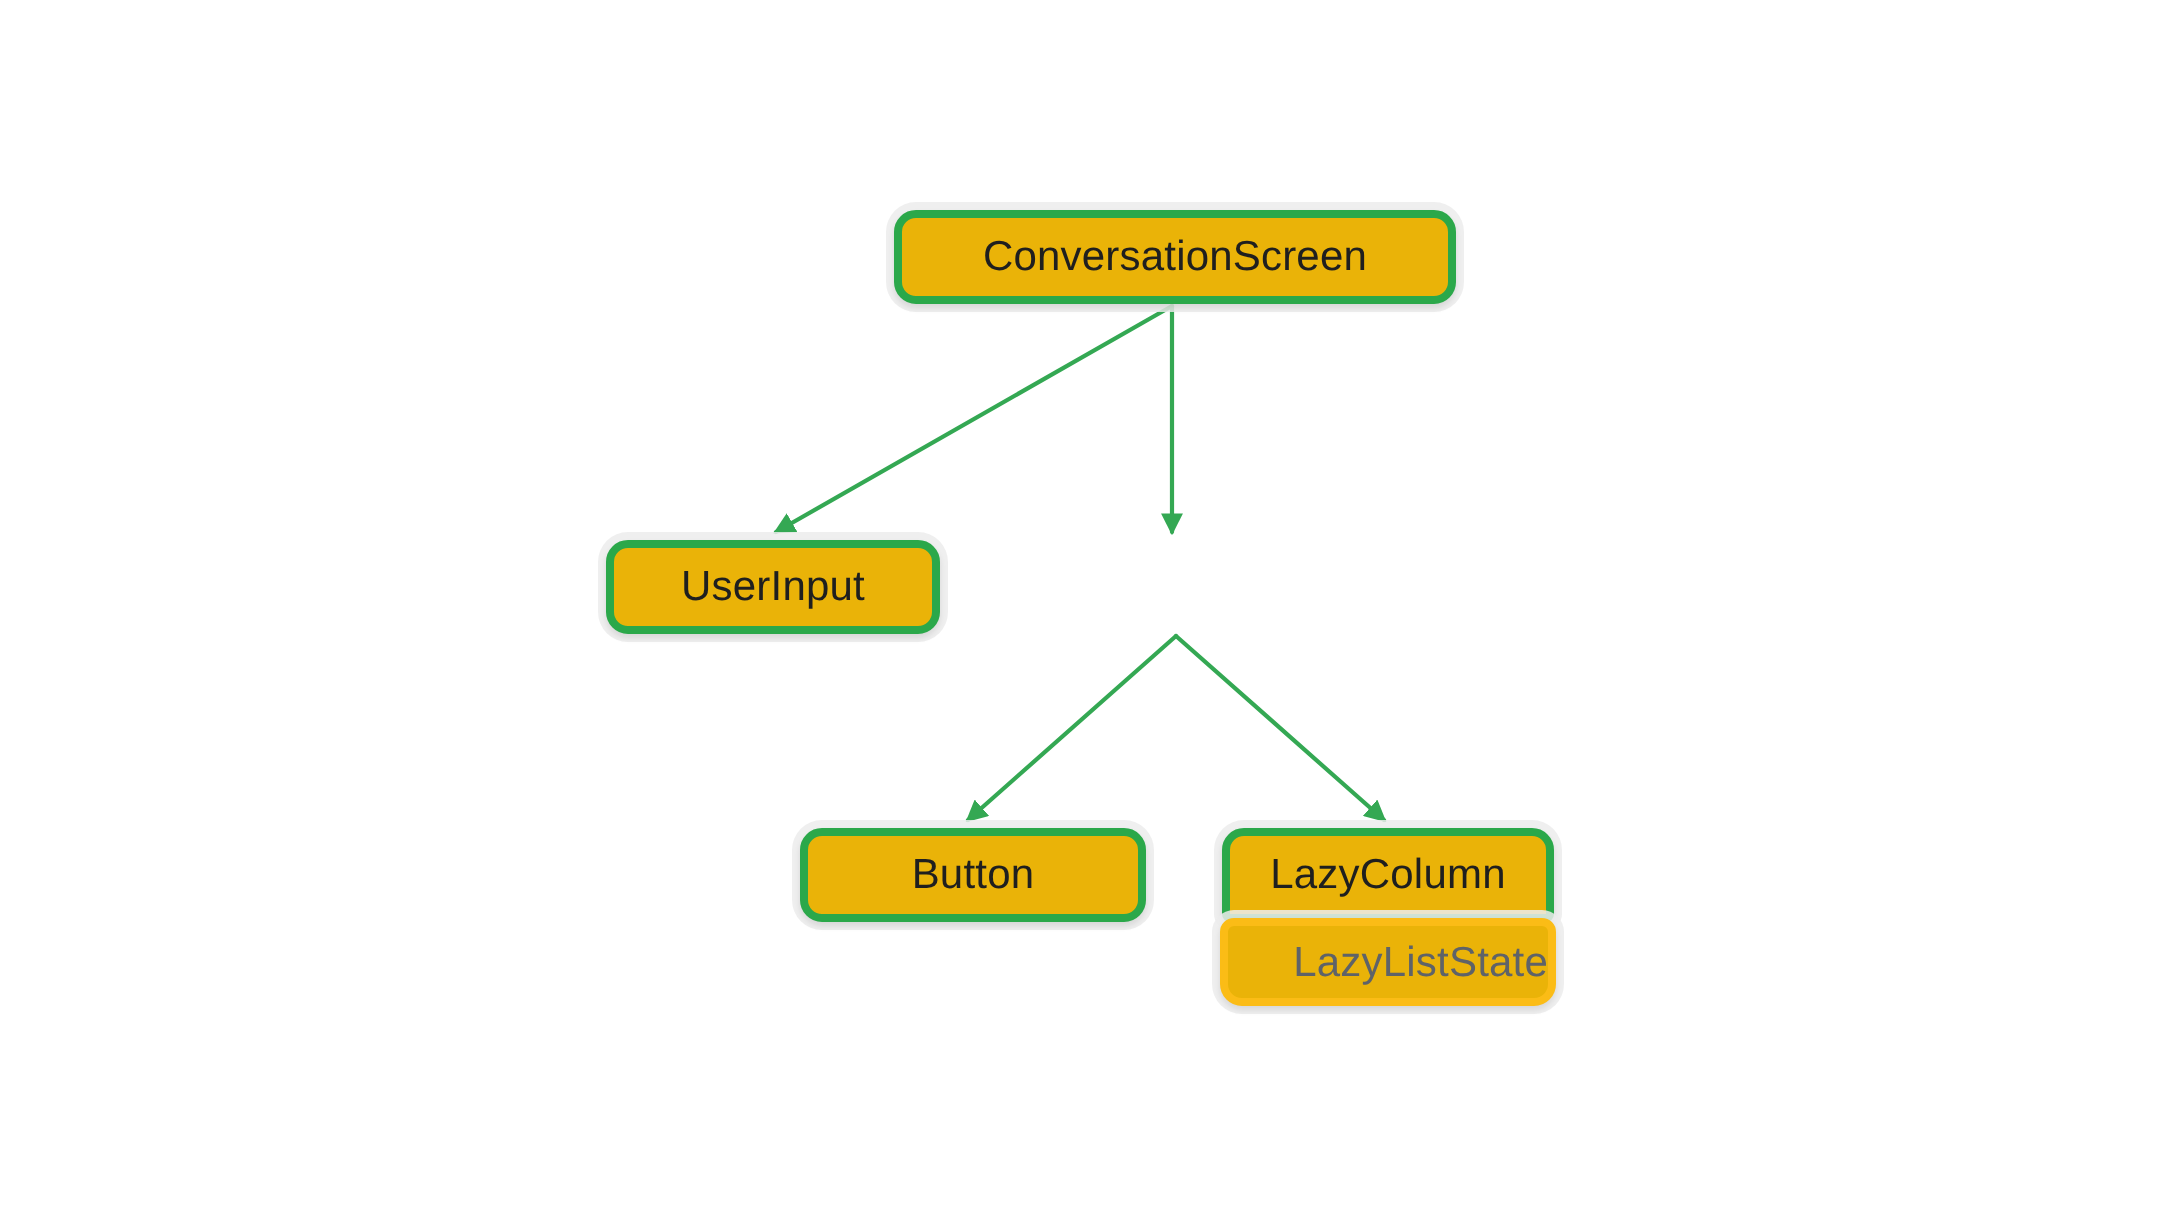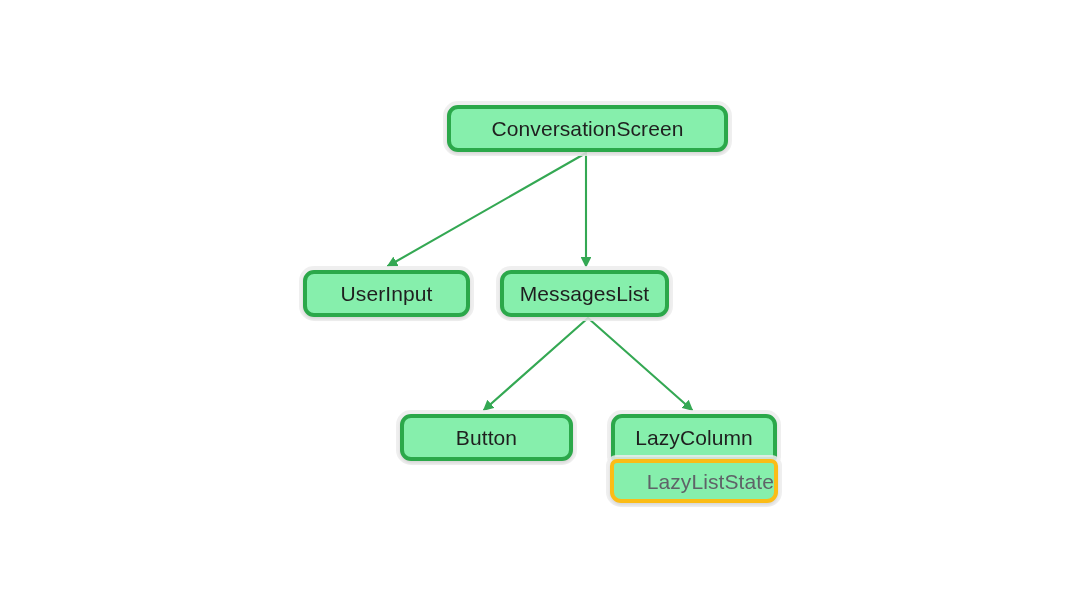--- a/index.html
+++ b/index.html
@@ -28,21 +28,21 @@
     width: 1080px;
     height: 608px;
     pointer-events: none;
   }
   .node {
     position: absolute;
     box-sizing: border-box;
     display: flex;
     align-items: center;
     justify-content: center;
-    background: #86efac;
+    background: #eab308;
     border-style: solid;
     border-width: 4px;
     border-radius: 11px;
     white-space: nowrap;
     box-shadow: 0 2px 3px rgba(0,0,0,0.10), 0 0 0 4px rgba(236,236,236,0.85);
   }
   .node-green {
     border-color: #2ba84a;
   }
   .node-yellow {
@@ -88,23 +88,20 @@
   </svg>
 
   <div class="node node-green" style="left: 447px; top: 105px; width: 281px; height: 47px; border-color: rgb(43, 168, 74);">
     <span class="node-label" style="color: rgb(31, 31, 31);">ConversationScreen</span>
   </div>
 
   <div class="node node-green" style="left: 303px; top: 270px; width: 167px; height: 47px; border-color: rgb(43, 168, 74);">
     <span class="node-label" style="color: rgb(31, 31, 31);">UserInput</span>
   </div>
 
-  <div class="node node-green" style="left: 500px; top: 270px; width: 169px; height: 47px; border-color: rgb(43, 168, 74);">
-    <span class="node-label" style="color: rgb(31, 31, 31);">MessagesList</span>
-  </div>
 
   <div class="node node-green" style="left: 400px; top: 414px; width: 173px; height: 47px; border-color: rgb(43, 168, 74);">
     <span class="node-label" style="color: rgb(31, 31, 31);">Button</span>
   </div>
 
   <div class="node node-green stacked-top" style="left: 611px; top: 414px; width: 166px; height: 47px; border-color: rgb(43, 168, 74);">
     <span class="node-label" style="color: rgb(31, 31, 31);">LazyColumn</span>
   </div>
 
   <div class="node node-yellow stacked-bottom" style="left: 610px; top: 459px; width: 168px; height: 44px; border-color: rgb(251, 188, 22); justify-content: flex-end;">

